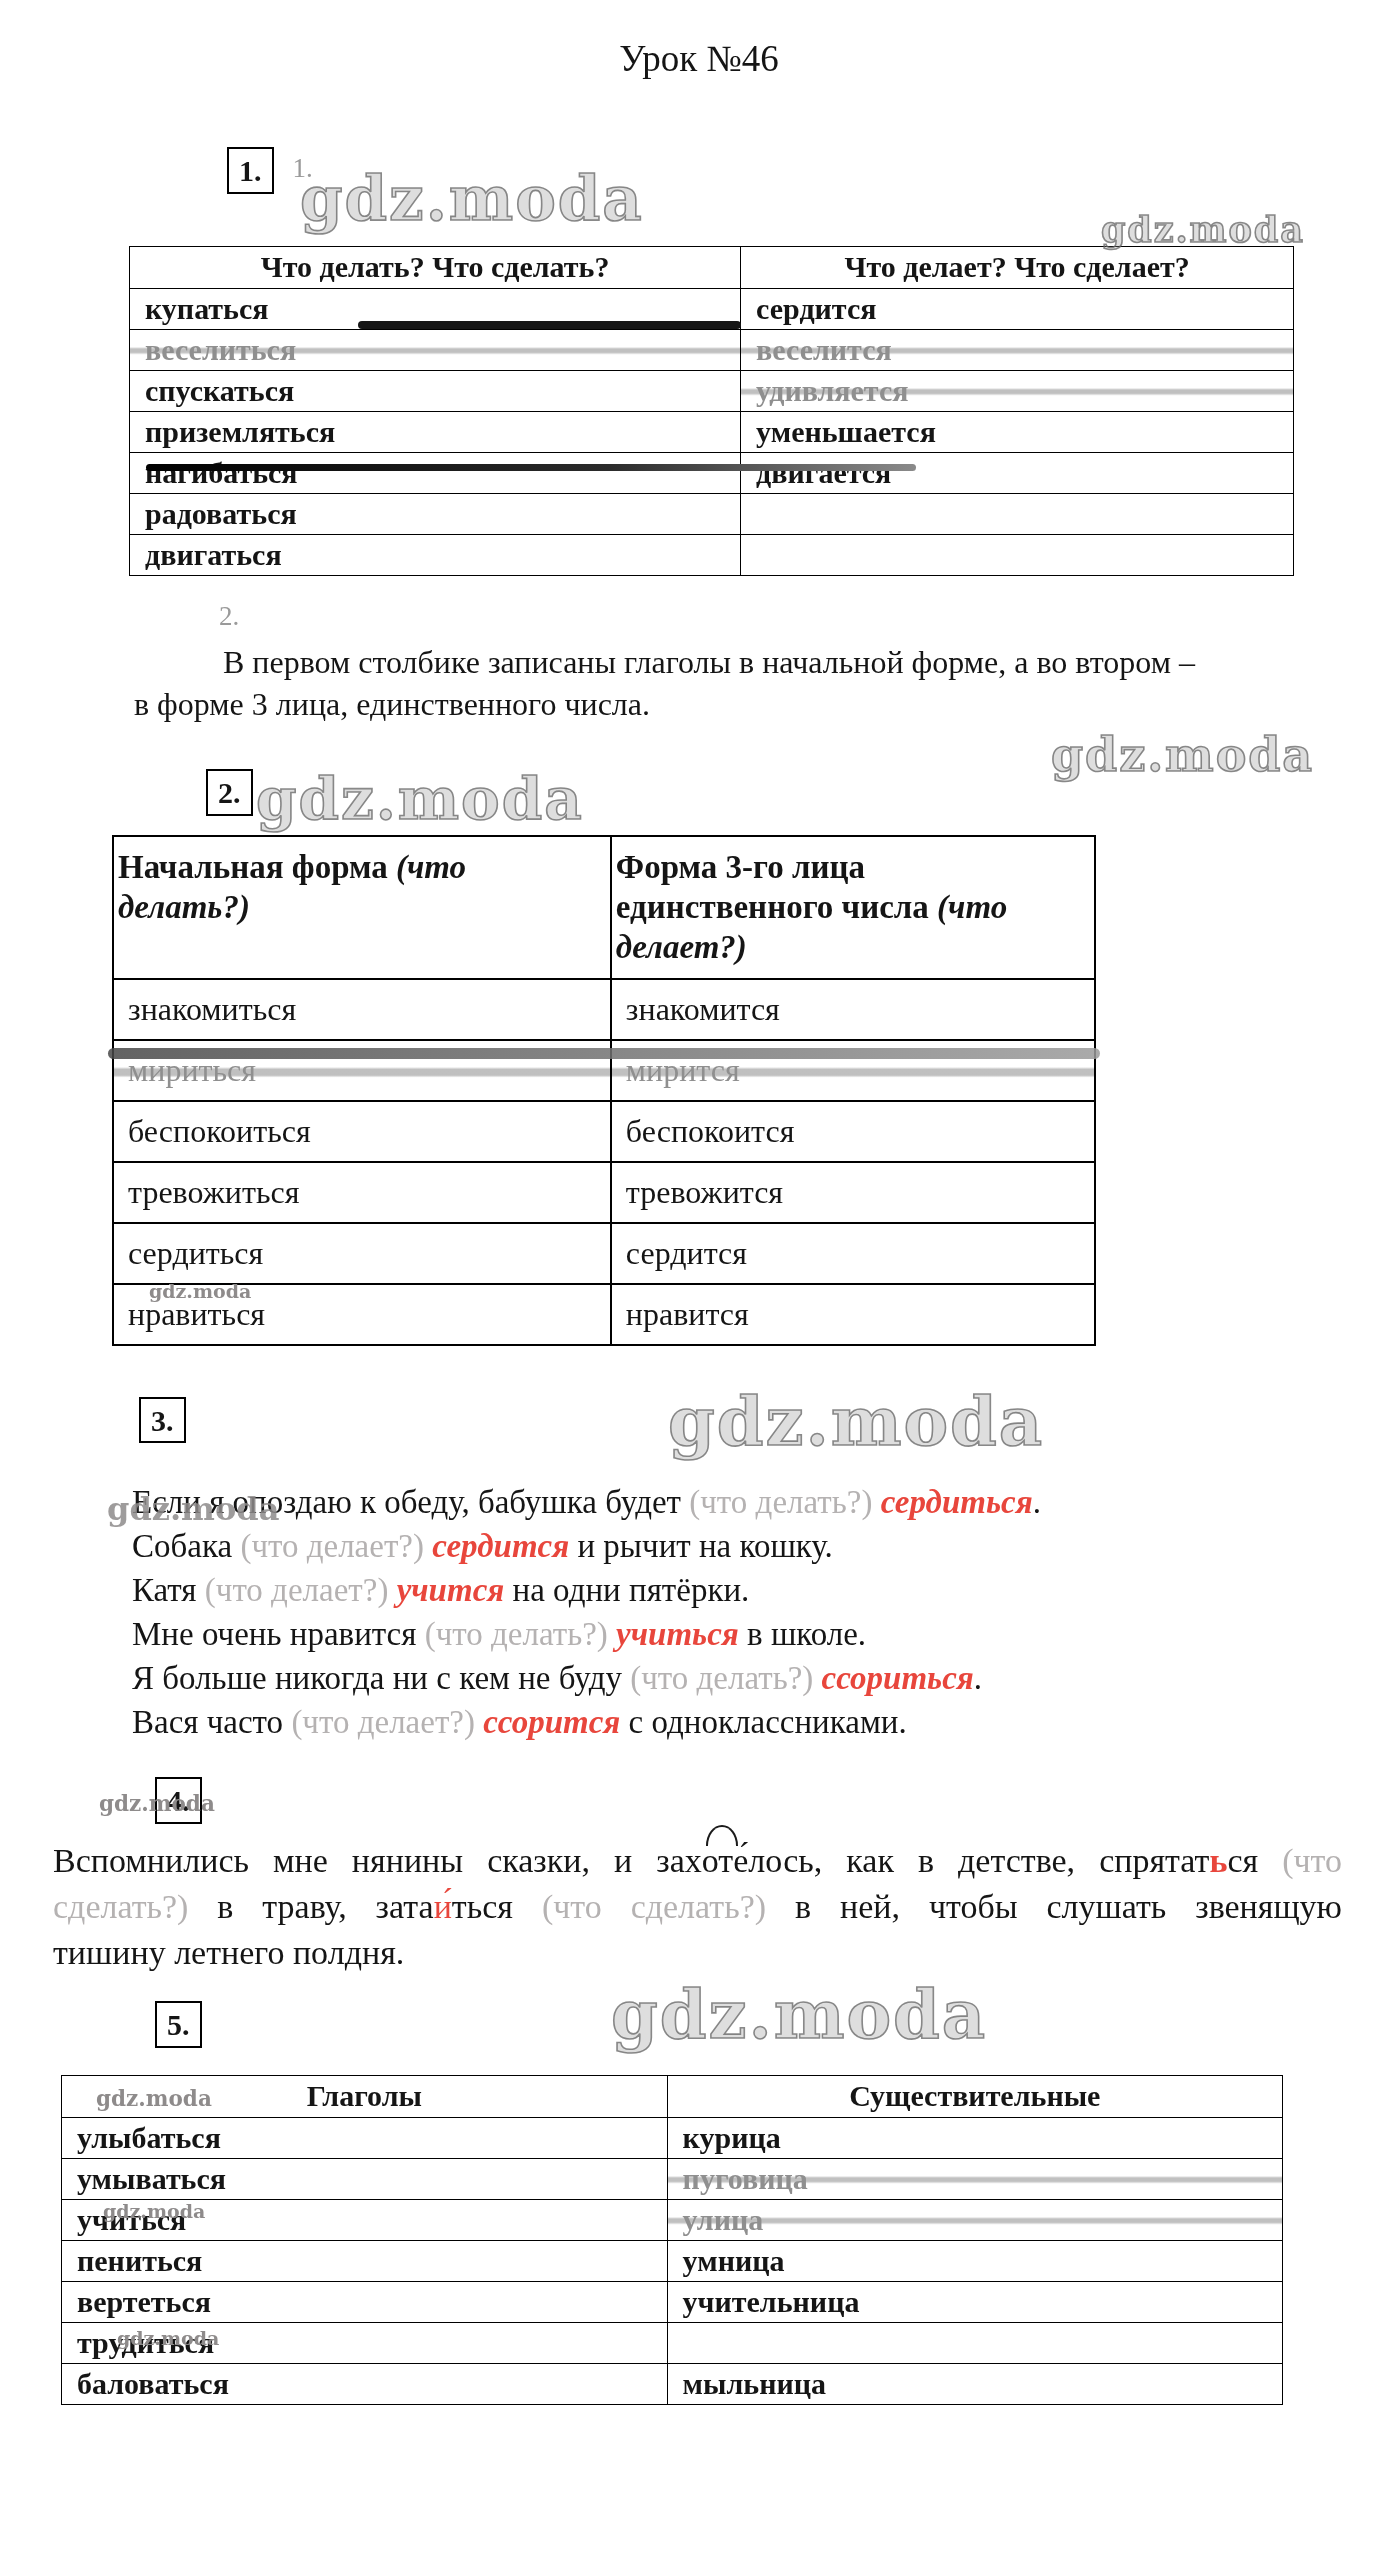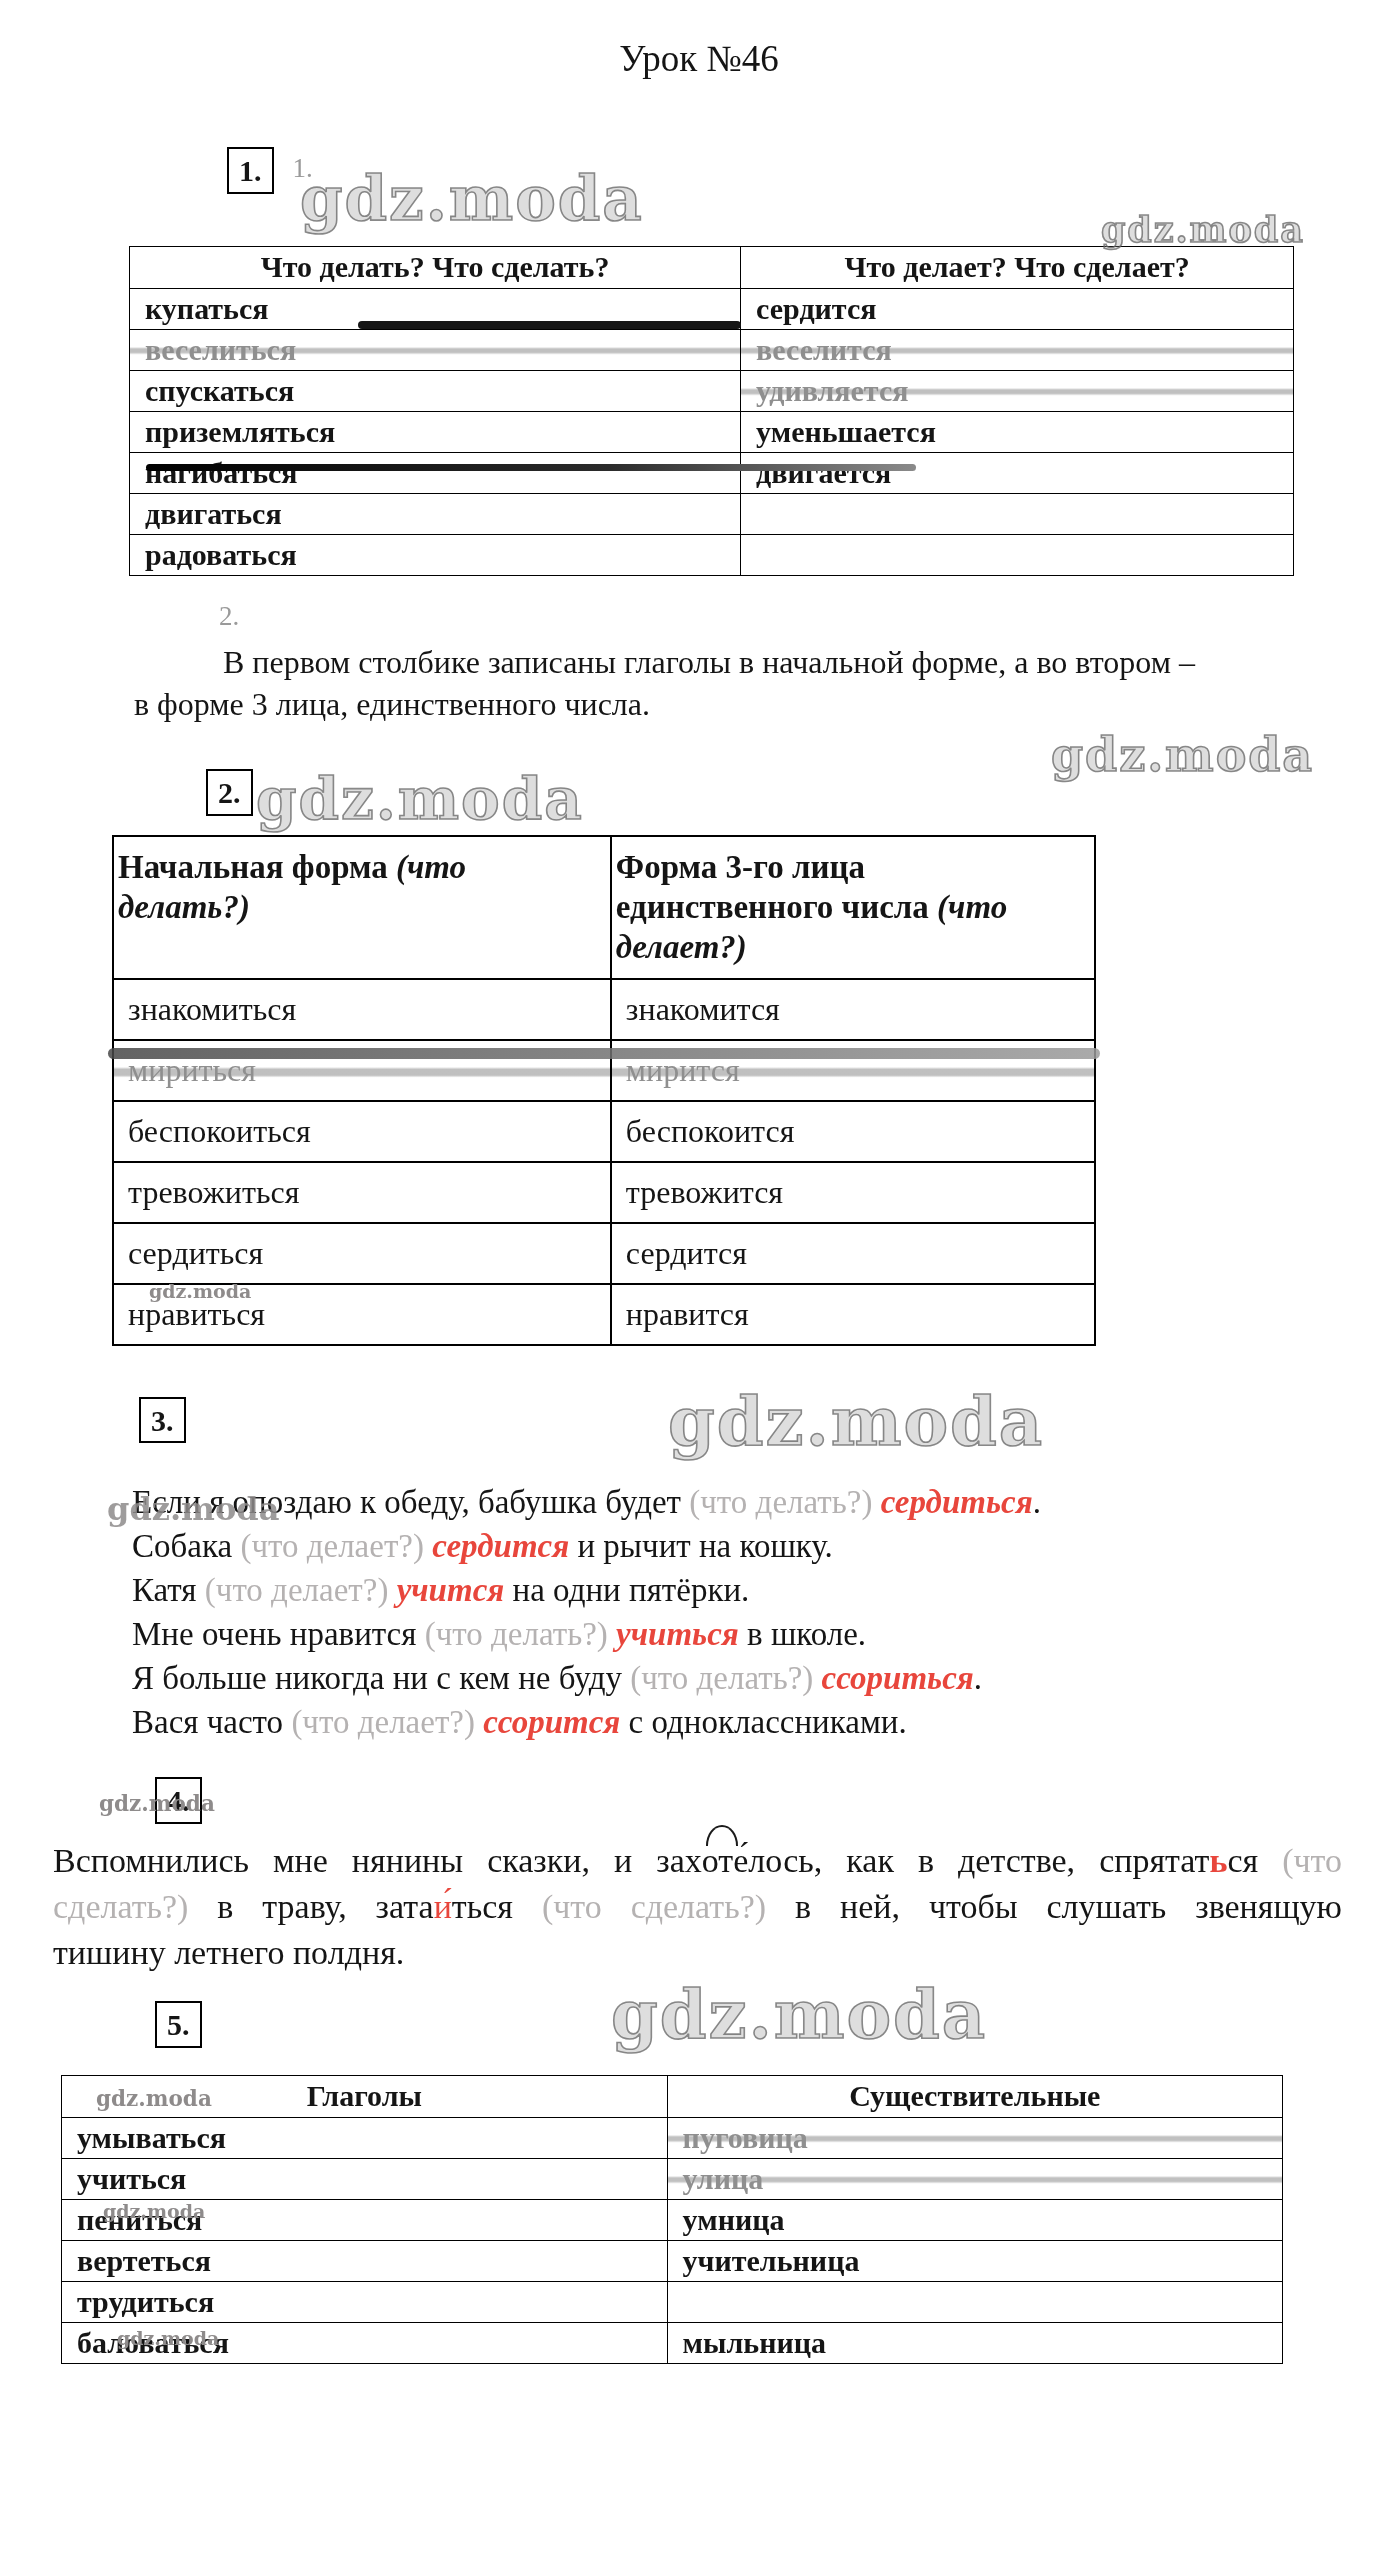--- a/index.html
+++ b/index.html
@@ -178,25 +178,25 @@
           </tr>
           <tr>
             <td>приземляться</td>
             <td>уменьшается</td>
           </tr>
           <tr>
             <td>нагибаться</td>
             <td>двигается</td>
           </tr>
           <tr>
+            <td>радоваться</td>
+            <td></td>
+          </tr>
+          <tr>
             <td>двигаться</td>
-            <td></td>
-          </tr>
-          <tr>
-            <td>радоваться</td>
             <td></td>
           </tr>
         </tbody>
     </table>
     <div class="bar" id="t1b1"></div>
     <div class="bar" id="t1b2"></div>
   </div>
 
   <div class="sub" id="sub2">2.</div>
 
@@ -286,20 +286,24 @@
           <col>
         </colgroup>
       <thead>
         <tr>
           <th>Глаголы</th>
           <th>Существительные</th>
         </tr>
       </thead>
       <tbody>
           <tr>
+            <td>улыбаться</td>
+            <td>курица</td>
+          </tr>
+          <tr>
             <td>умываться</td>
             <td class="fade">пуговица</td>
           </tr>
           <tr>
             <td>учиться</td>
             <td class="fade">улица</td>
           </tr>
           <tr>
             <td>пениться</td>
             <td>умница</td>

